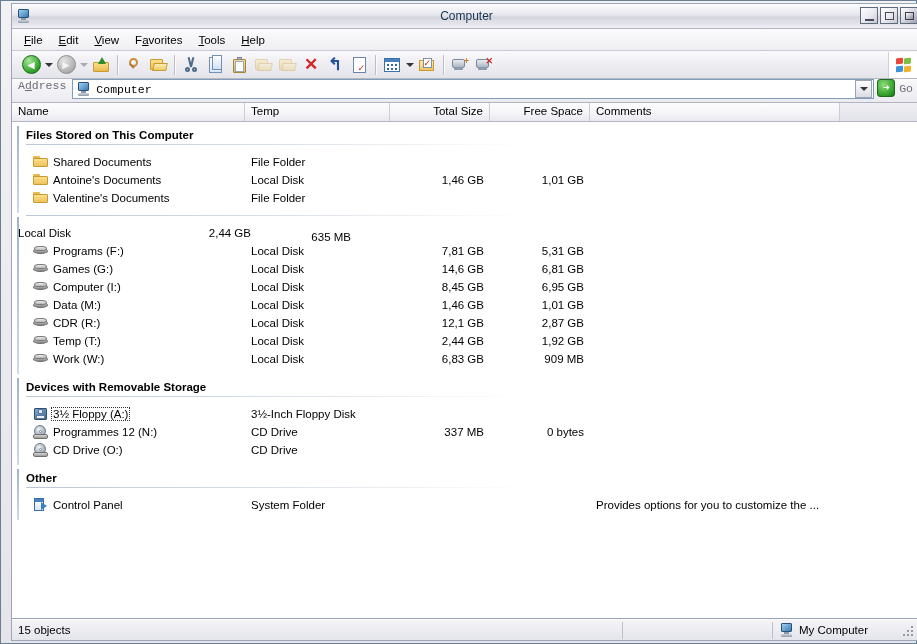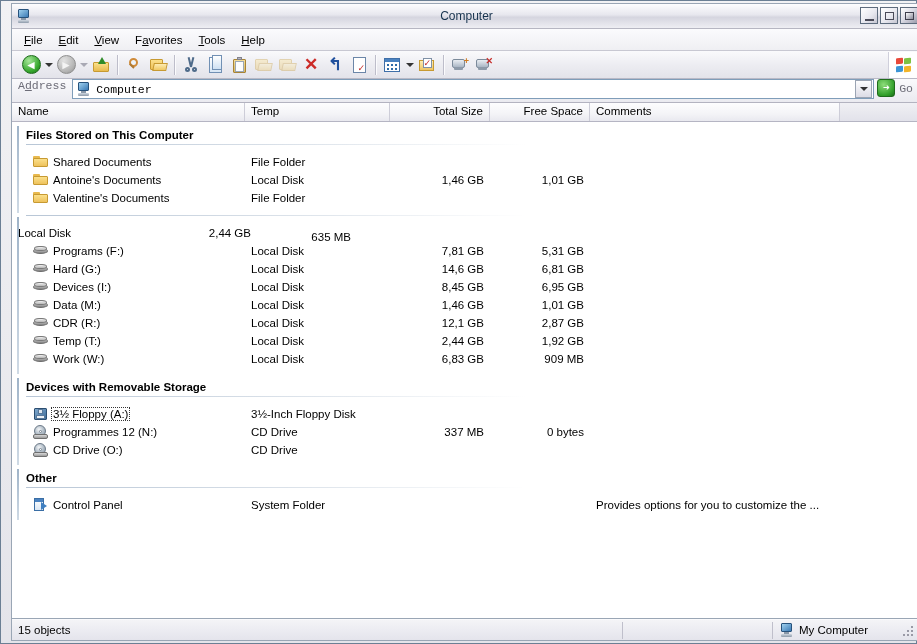--- a/index.html
+++ b/index.html
@@ -858,34 +858,34 @@
               <div class="cell num" style="width: 100px;">7,81 GB</div>
               <div class="cell num" style="width: 100px;">5,31 GB</div>
               <div class="cell " style="width: 250px;"></div>
             </div>
             <div class="row">
               <div class="cell name" style="width: 233px;">
                 <span class="ic ic-hdd">
                   <span class="disc"></span>
                   <span class="top"></span>
                 </span>
-                <span class="name-text">Hard (G:)</span>
+                <span class="name-text">Games (G:)</span>
               </div>
               <div class="cell " style="width: 145px;">Local Disk</div>
               <div class="cell num" style="width: 100px;">14,6 GB</div>
               <div class="cell num" style="width: 100px;">6,81 GB</div>
               <div class="cell " style="width: 250px;"></div>
             </div>
             <div class="row">
               <div class="cell name" style="width: 233px;">
                 <span class="ic ic-hdd">
                   <span class="disc"></span>
                   <span class="top"></span>
                 </span>
-                <span class="name-text">Devices (I:)</span>
+                <span class="name-text">Computer (I:)</span>
               </div>
               <div class="cell " style="width: 145px;">Local Disk</div>
               <div class="cell num" style="width: 100px;">8,45 GB</div>
               <div class="cell num" style="width: 100px;">6,95 GB</div>
               <div class="cell " style="width: 250px;"></div>
             </div>
             <div class="row">
               <div class="cell name" style="width: 233px;">
                 <span class="ic ic-hdd">
                   <span class="disc"></span>

